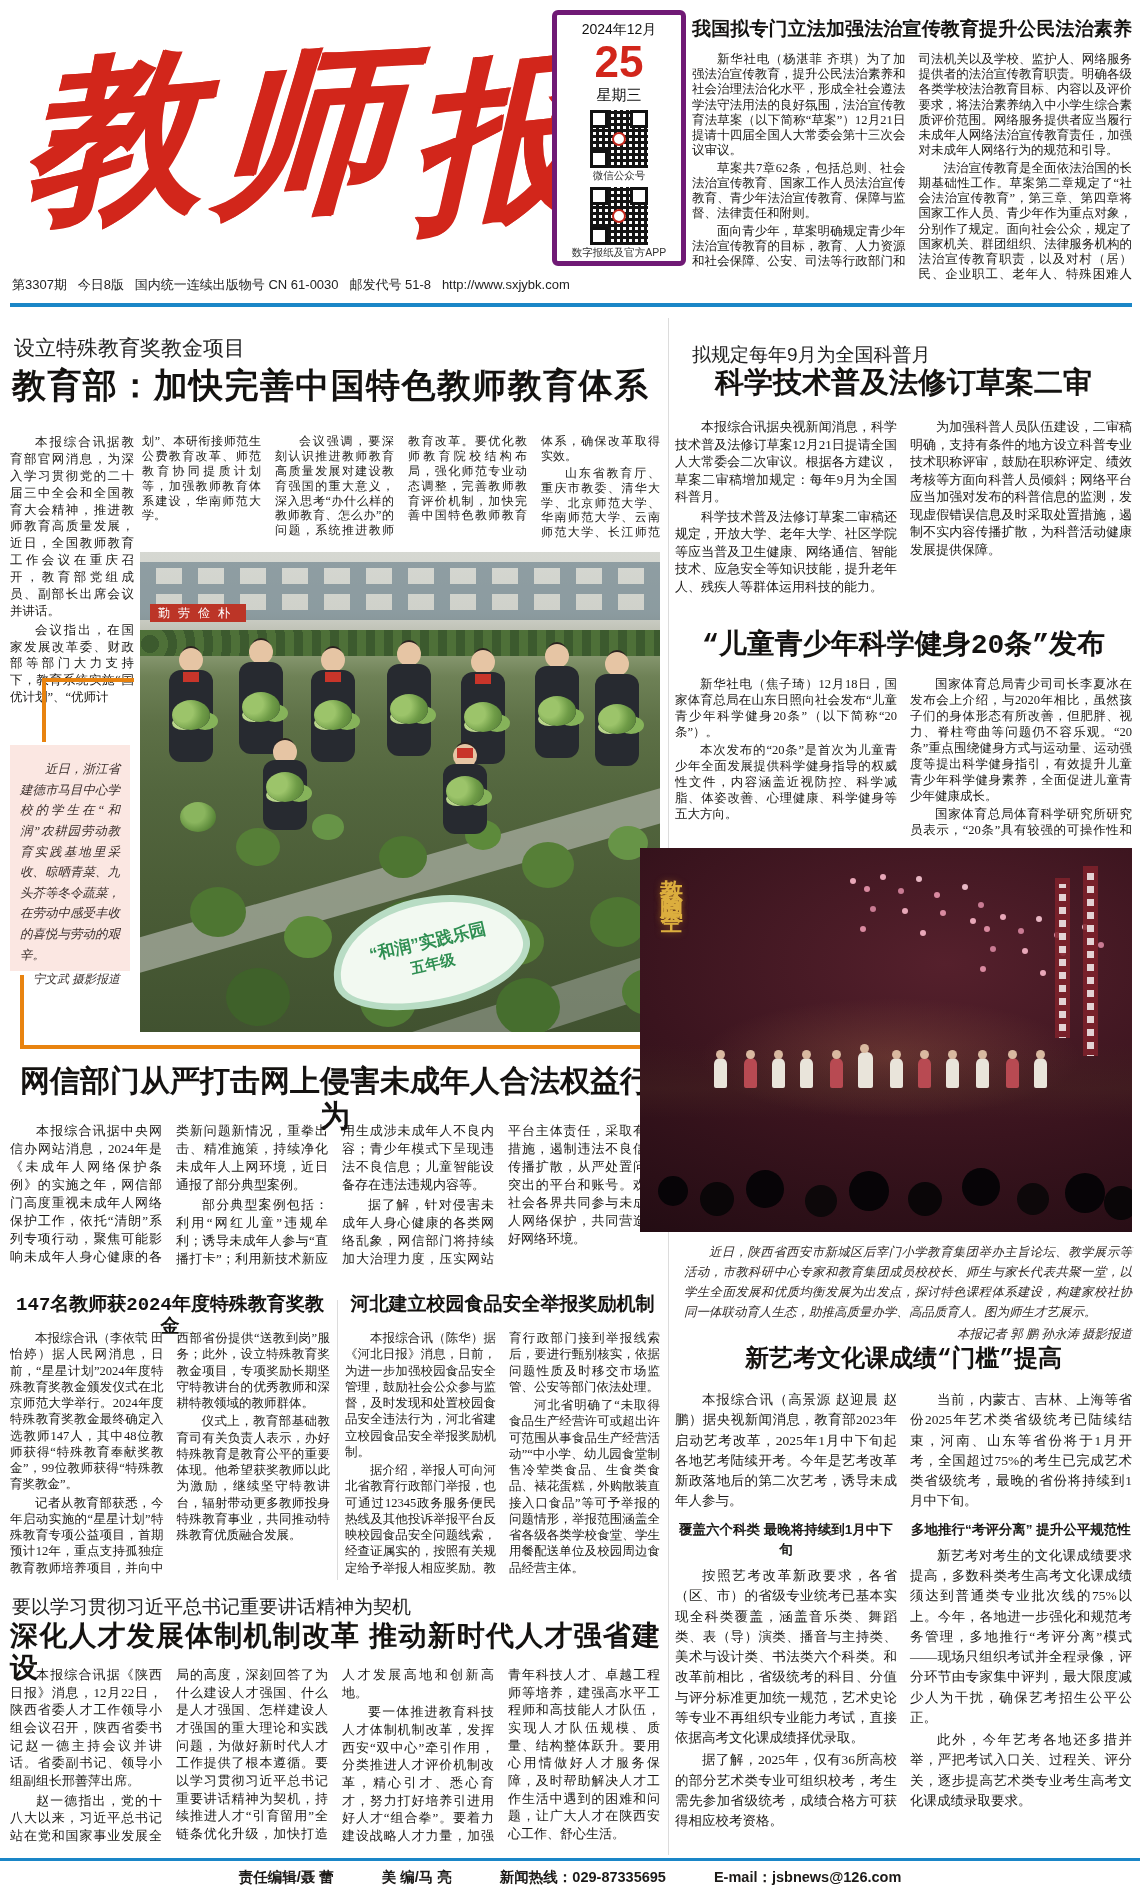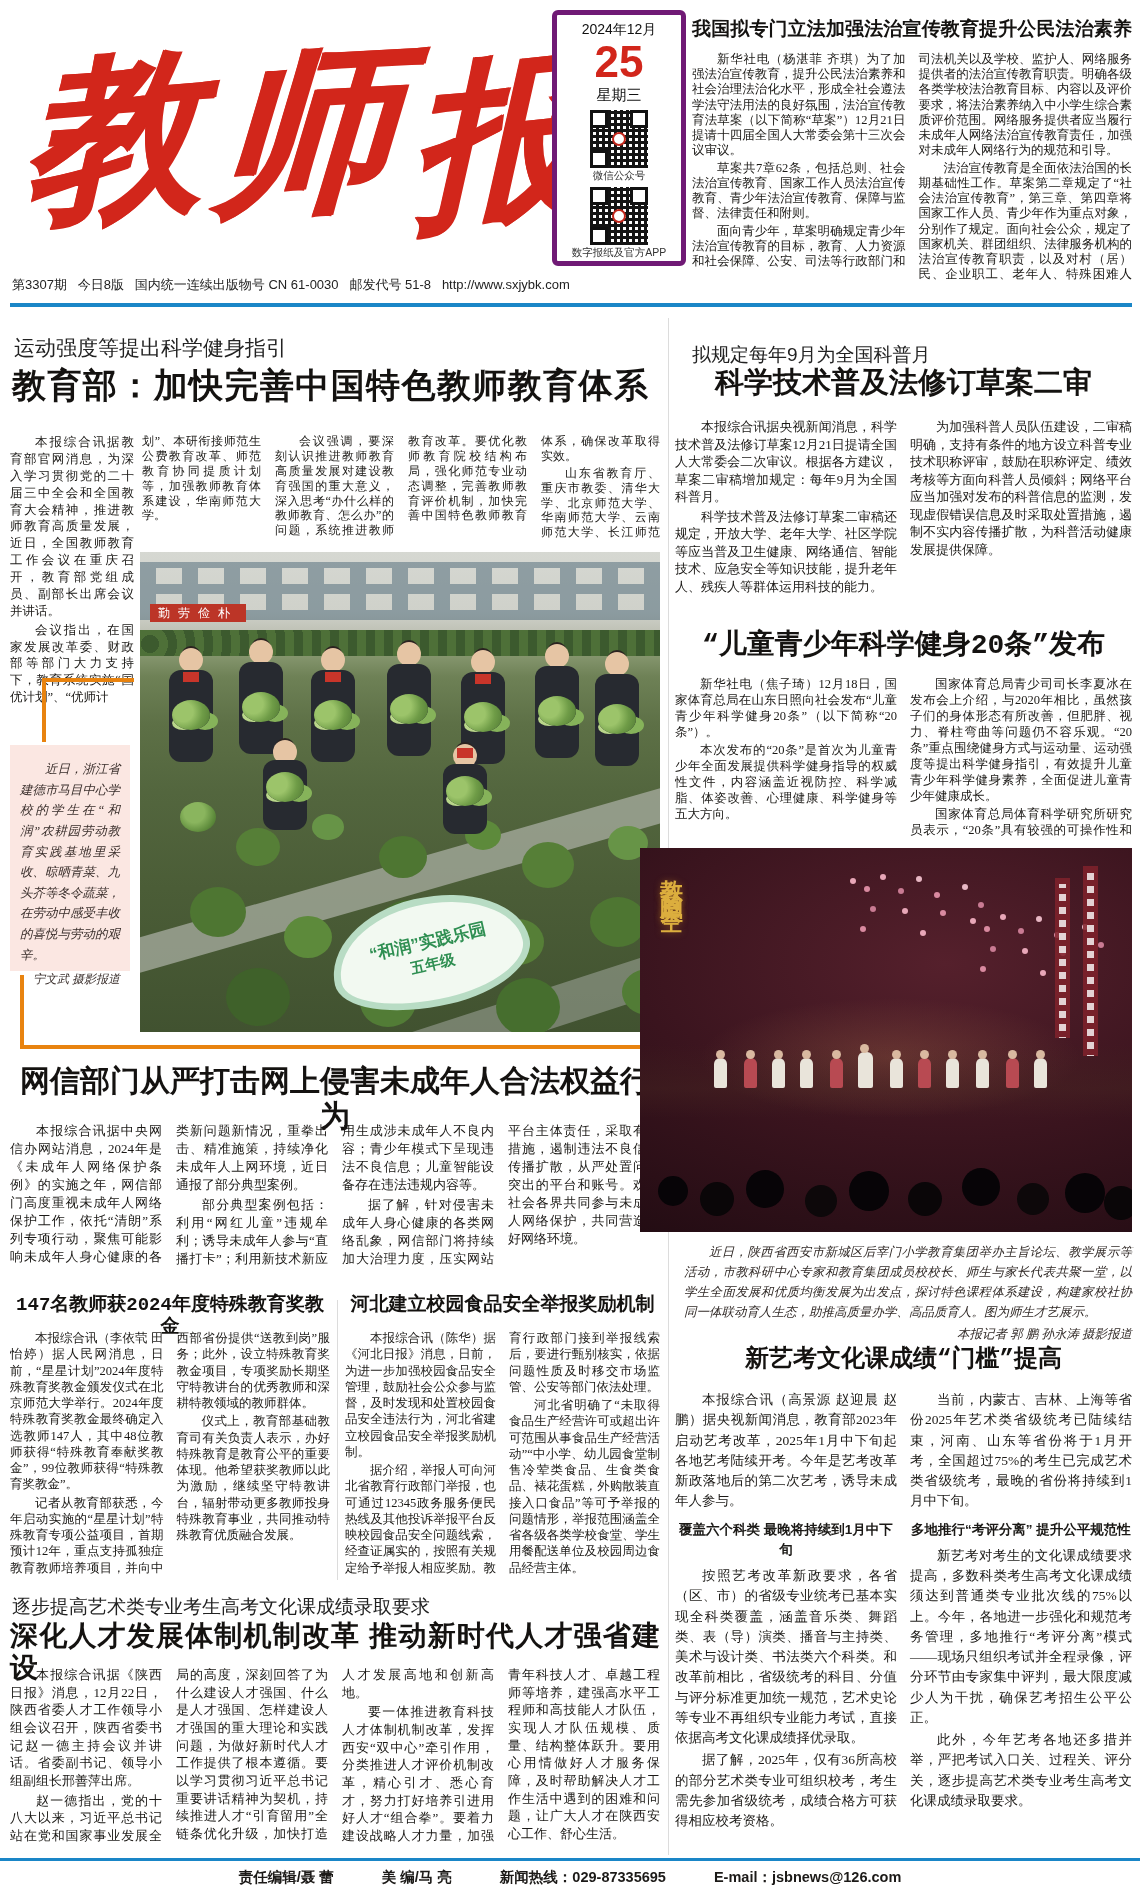--- a/index.html
+++ b/index.html
@@ -163,21 +163,21 @@
     <span>第3307期</span>&nbsp;&nbsp;
     <span>今日8版</span>&nbsp;&nbsp;
     <span>国内统一连续出版物号 CN 61-0030</span>&nbsp;&nbsp;
     <span>邮发代号 51-8</span>&nbsp;&nbsp;
     <span>http://www.sxjybk.com</span>
   </div>
 
   <div class="abs blue-rule" style="left:10px;top:303px;width:1122px;"></div>
   <div class="abs vline" style="left:668px;top:318px;height:1537px;"></div>
 
-  <div class="abs kicker" style="left:14px;top:334px;font-size:21px;">运动强度等提出科学健身指引</div>
+  <div class="abs kicker" style="left:14px;top:334px;font-size:21px;">设立特殊教育奖教金项目</div>
   <div class="abs jtitle" style="left:12px;top:366px;width:636px;font-size:34px;">教育部：加快完善中国特色教师教育体系</div>
 
   <div class="abs bodytxt" style="left:10px;top:434px;width:124px;height:300px;font-size:12.5px;line-height:1.35;overflow:hidden;">
     <p><b class="lead">本报综合讯</b><span>据教育部官网消息，为深入学习贯彻党的二十届三中全会和全国教育大会精神，推进教师教育高质量发展，近日，全国教师教育工作会议在重庆召开，教育部党组成员、副部长出席会议并讲话。</span></p>
     <p>会议指出，在国家发展改革委、财政部等部门大力支持下，教育系统实施“国优计划”、“优师计</p>
   </div>
   <div class="abs bodytxt cols4" style="left:142px;top:434px;width:518px;height:108px;font-size:12px;line-height:1.24;">
     <p style="text-indent:0;">划”、本研衔接师范生公费教育改革、师范教育协同提质计划等，加强教师教育体系建设，华南师范大学。</p>
     <p>会议强调，要深刻认识推进教师教育高质量发展对建设教育强国的重大意义，深入思考“办什么样的教师教育、怎么办”的问题，系统推进教师教育改革。要优化教师教育院校结构布局，强化师范专业动态调整，完善教师教育评价机制，加快完善中国特色教师教育体系，确保改革取得实效。</p>
     <p>山东省教育厅、重庆市教委、清华大学、北京师范大学、华南师范大学、云南师范大学、长江师范学院等作交流发言。相关司局及各省级教育行政部门、部分“国优计划”试点高校、部属师范大学负责同志参加会议。</p>
@@ -271,21 +271,21 @@
   </div>
   <div class="abs vline" style="left:337px;top:1300px;height:280px;"></div>
 
   <div class="abs ctitle" style="left:345px;top:1295px;width:315px;font-size:19px;">河北建立校园食品安全举报奖励机制</div>
   <div class="abs bodytxt cols2" style="left:345px;top:1330px;width:315px;height:252px;font-size:12.5px;line-height:1.3;">
     <p><b class="lead">本报综合讯（陈华）</b><span>据《河北日报》消息，日前，为进一步加强校园食品安全管理，鼓励社会公众参与监督，及时发现和处置校园食品安全违法行为，河北省建立校园食品安全举报奖励机制。</span></p>
     <p>据介绍，举报人可向河北省教育行政部门举报，也可通过12345政务服务便民热线及其他投诉举报平台反映校园食品安全问题线索，经查证属实的，按照有关规定给予举报人相应奖励。教育行政部门接到举报线索后，要进行甄别核实，依据问题性质及时移交市场监管、公安等部门依法处理。</p>
     <p>河北省明确了“未取得食品生产经营许可或超出许可范围从事食品生产经营活动”“中小学、幼儿园食堂制售冷荤类食品、生食类食品、裱花蛋糕，外购散装直接入口食品”等可予举报的问题情形，举报范围涵盖全省各级各类学校食堂、学生用餐配送单位及校园周边食品经营主体。</p>
   </div>
 
-  <div class="abs kicker" style="left:12px;top:1594px;font-size:19px;">逐步提高艺术类专业考生高考文化课成绩录取要求</div>
+  <div class="abs kicker" style="left:12px;top:1594px;font-size:19px;">要以学习贯彻习近平总书记重要讲话精神为契机</div>
   <div class="abs jtitle" style="left:10px;top:1620px;width:650px;font-size:28px;">深化人才发展体制机制改革 推动新时代人才强省建设</div>
   <div class="abs bodytxt cols4" style="left:10px;top:1666px;width:650px;height:190px;font-size:13px;line-height:1.36;">
     <p><b class="lead">本报综合讯</b><span>据《陕西日报》消息，12月22日，陕西省委人才工作领导小组会议召开，陕西省委书记赵一德主持会议并讲话。省委副书记、领导小组副组长邢善萍出席。</span></p>
     <p>赵一德指出，党的十八大以来，习近平总书记站在党和国家事业发展全局的高度，深刻回答了为什么建设人才强国、什么是人才强国、怎样建设人才强国的重大理论和实践问题，为做好新时代人才工作提供了根本遵循。要以学习贯彻习近平总书记重要讲话精神为契机，持续推进人才“引育留用”全链条优化升级，加快打造人才发展高地和创新高地。</p>
     <p>要一体推进教育科技人才体制机制改革，发挥西安“双中心”牵引作用，分类推进人才评价机制改革，精心引才、悉心育才，努力打好培养引进用好人才“组合拳”。要着力建设战略人才力量，加强青年科技人才、卓越工程师等培养，建强高水平工程师和高技能人才队伍，实现人才队伍规模、质量、结构整体跃升。要用心用情做好人才服务保障，及时帮助解决人才工作生活中遇到的困难和问题，让广大人才在陕西安心工作、舒心生活。</p>
 
   </div>
 
   <div class="abs kicker" style="left:692px;top:342px;font-size:19px;">拟规定每年9月为全国科普月</div>
   <div class="abs ctitle" style="left:675px;top:368px;width:457px;font-size:29px;">科学技术普及法修订草案二审</div>

